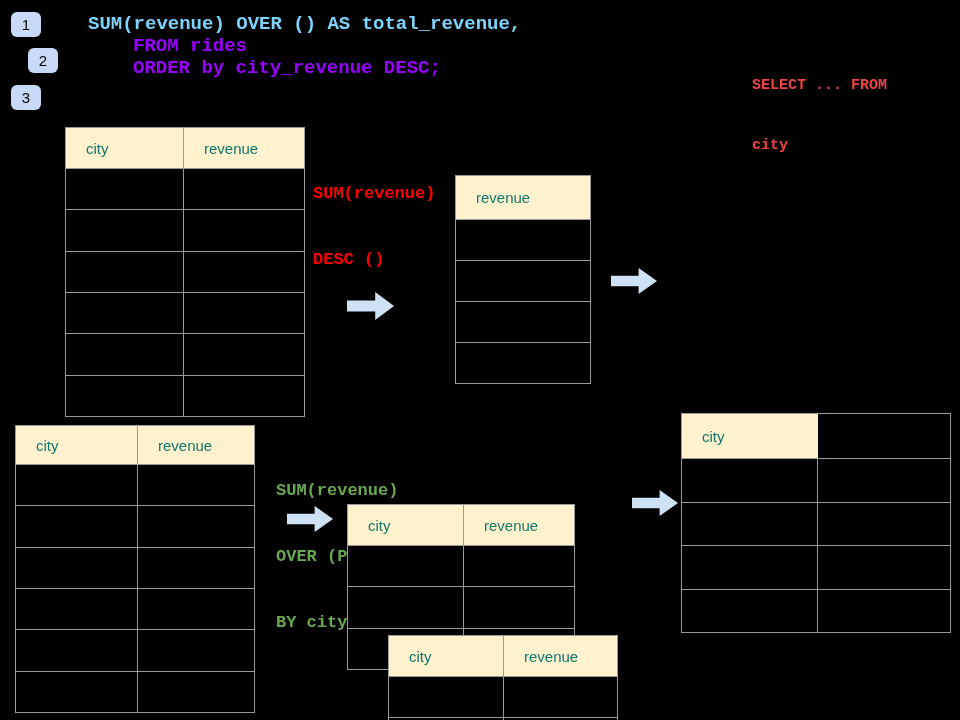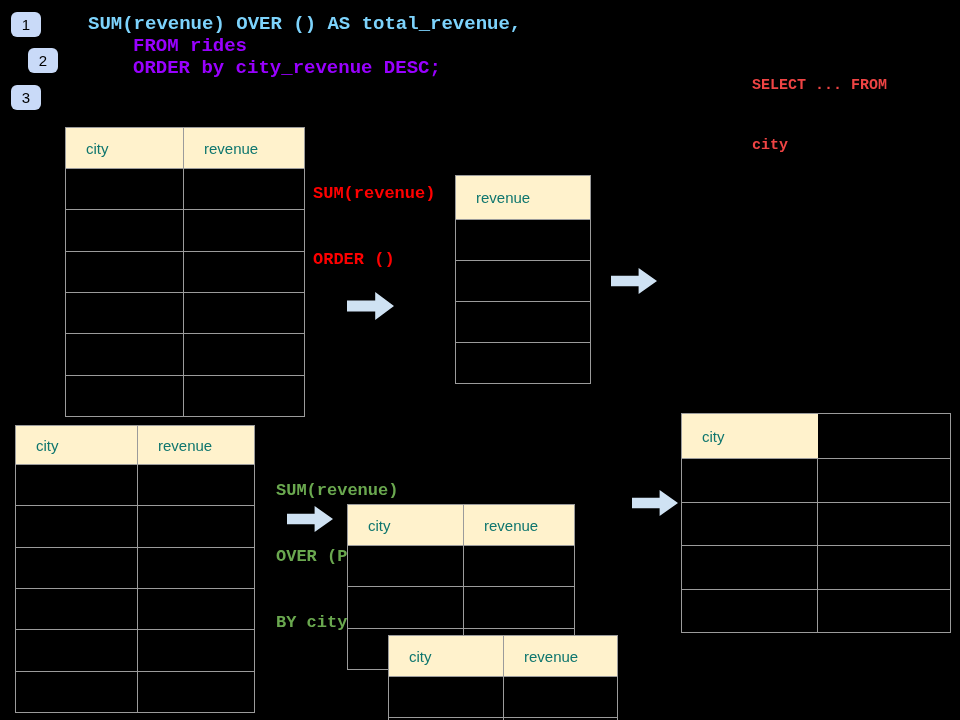--- a/index.html
+++ b/index.html
@@ -93,21 +93,21 @@
     <div class="sql-line c-purple">ORDER by city_revenue DESC;</div>
   </div>
 
 <div class="side-note">
   <div>SELECT ... FROM</div>
   <div>city</div>
 </div>
 
 <div class="ann ann-total">
   <div>SUM(revenue)</div>
-  <div>ORDER ()</div>
+  <div>DESC ()</div>
 </div>
 
 <div class="ann ann-part">
   <div>SUM(revenue)</div>
   <div>OVER (PARTITION</div>
   <div>BY city)</div>
 </div>
 
 <div class="dtable t-src-top">
     <div class="hrow">

